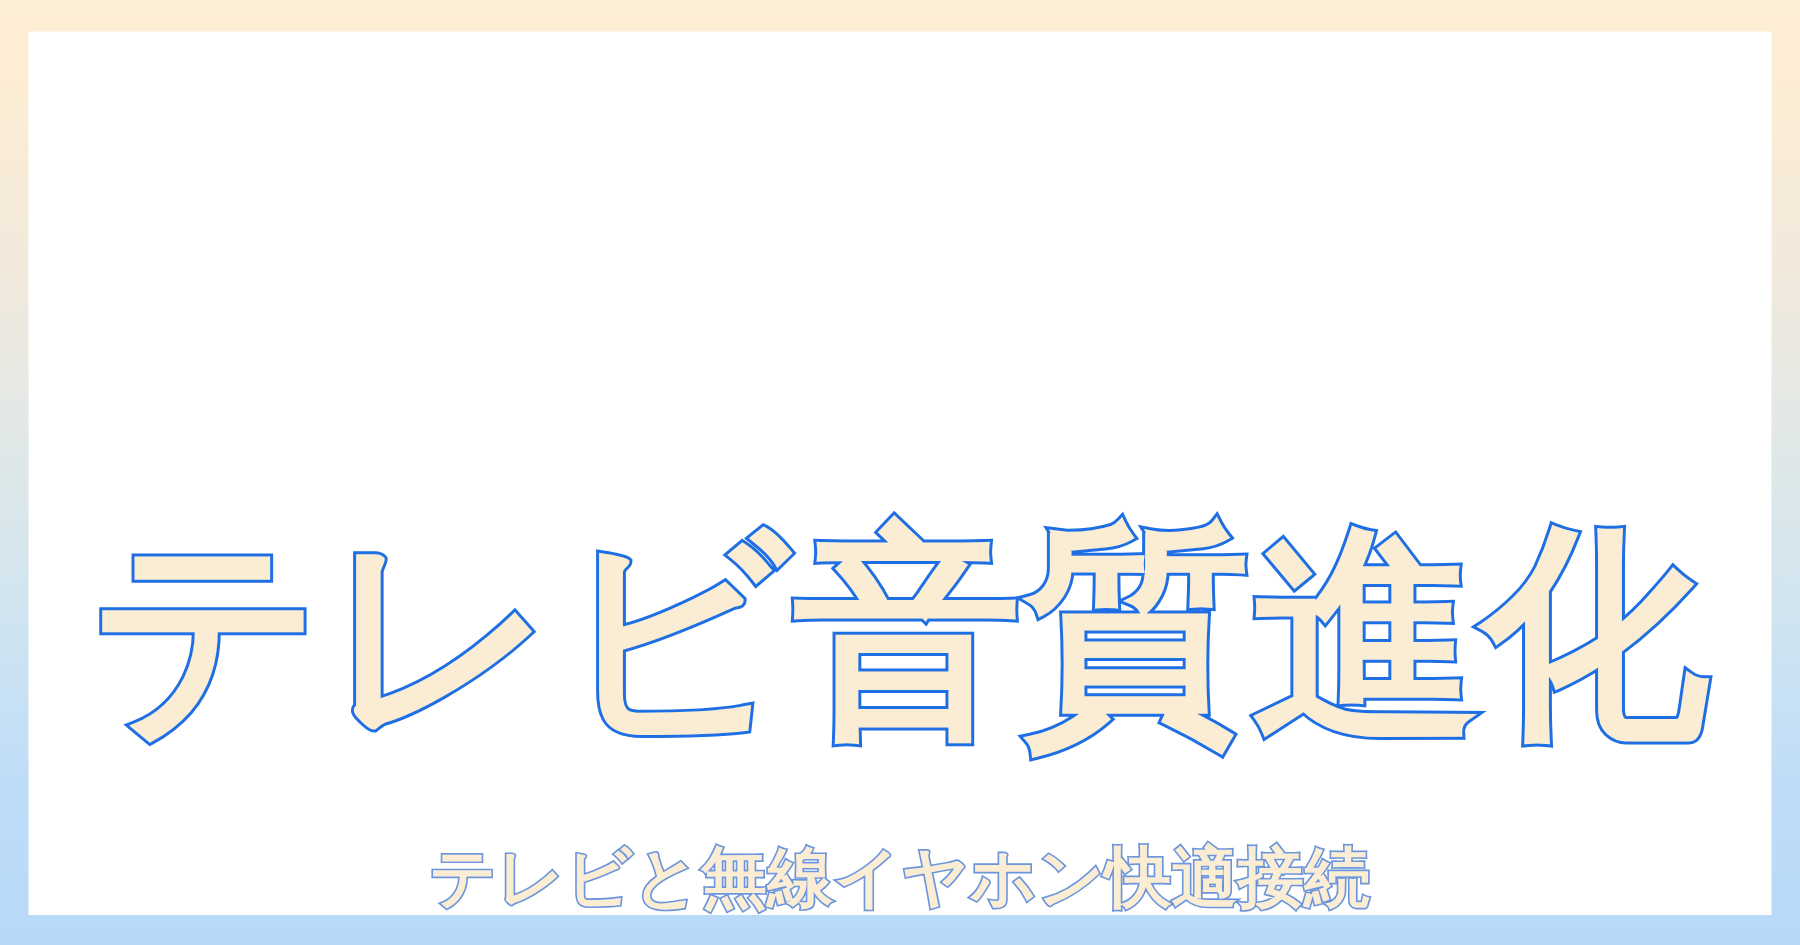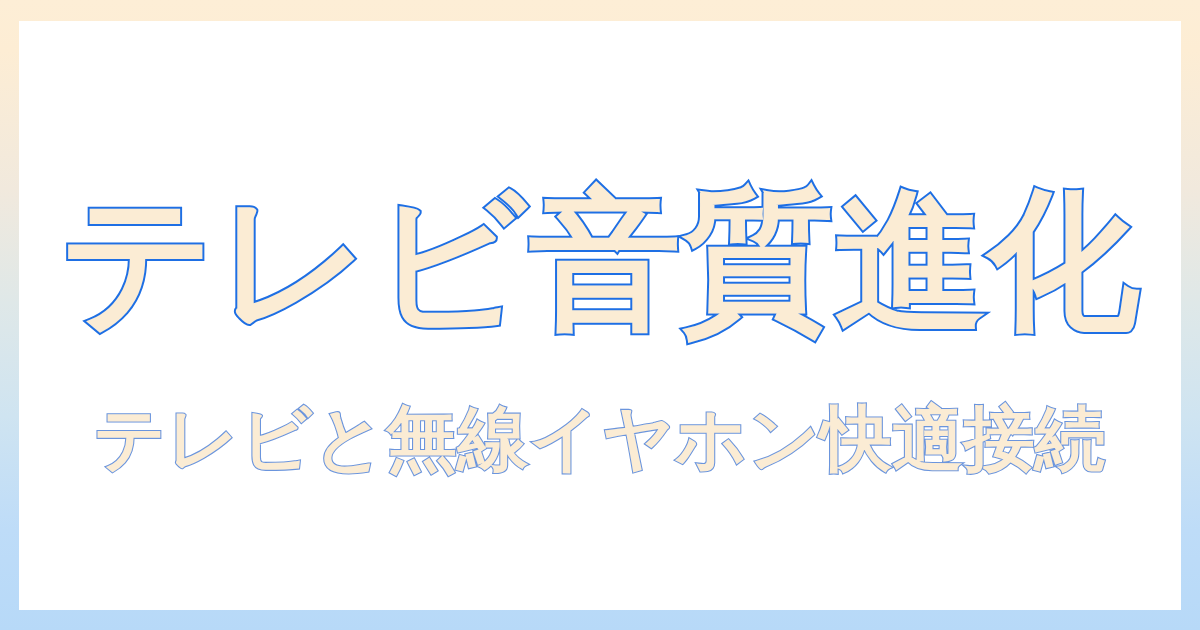--- a/index.html
+++ b/index.html
@@ -42,21 +42,21 @@
     bottom: 20px;
     background: #ffffff;
   }
 
   .content {
     position: absolute;
     inset: 0;
     display: flex;
     flex-direction: column;
     align-items: center;
-    justify-content: center;
+    justify-content: flex-end;
     margin-top: 20px;
   }
 
   
   .title-wrap {
     position: relative;
     width: 100%;
     text-align: center;
     margin-top: 6px;
   }
@@ -79,21 +79,21 @@
   .subtitle-wrap {
     position: relative;
     width: 100%;
     text-align: center;
     margin-top: 56px;
   }
 
   .subtitle {
     display: block;
     font-family: "DejaVu Sans", "Liberation Sans", sans-serif;
-    font-size: 71px;
+    font-size: 44px;
     font-weight: 700;
     line-height: 1.12;
     letter-spacing: 0.005em;
     white-space: nowrap;
     color: #fbecd4;
     -webkit-text-stroke: 2.2px #6b95dd;
     paint-order: stroke fill;
     text-rendering: geometricPrecision;
   }
 </style>

